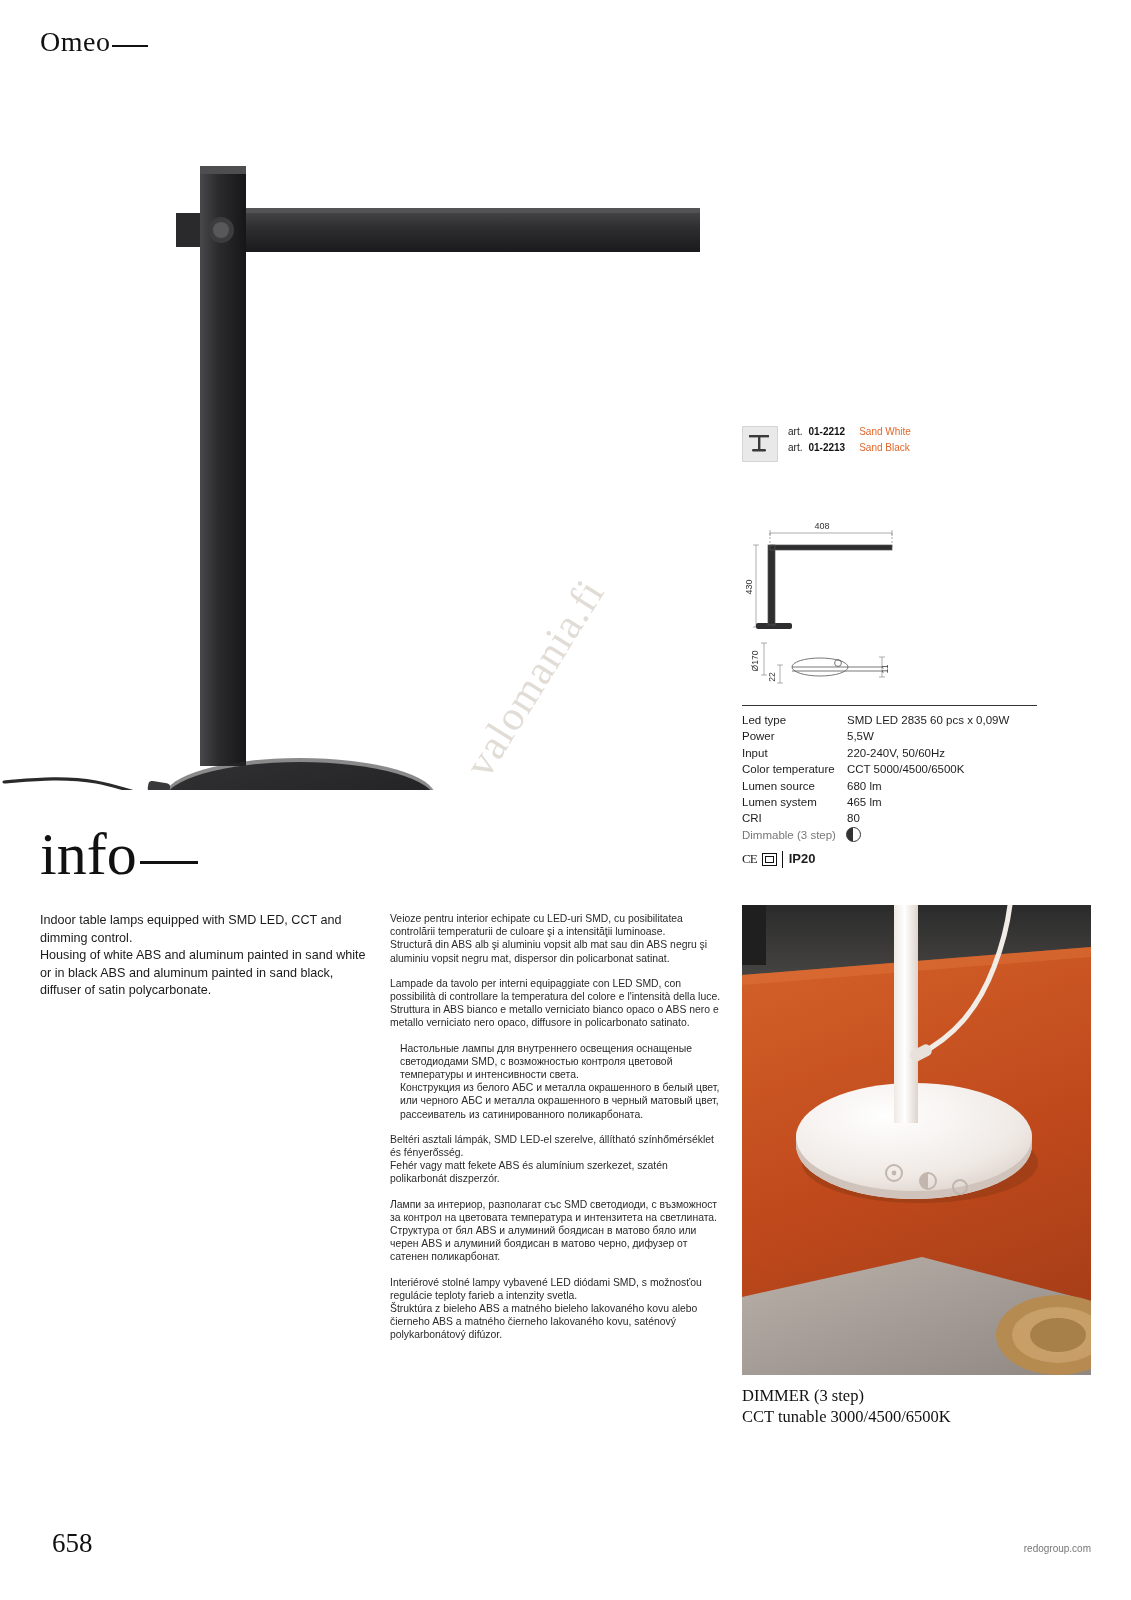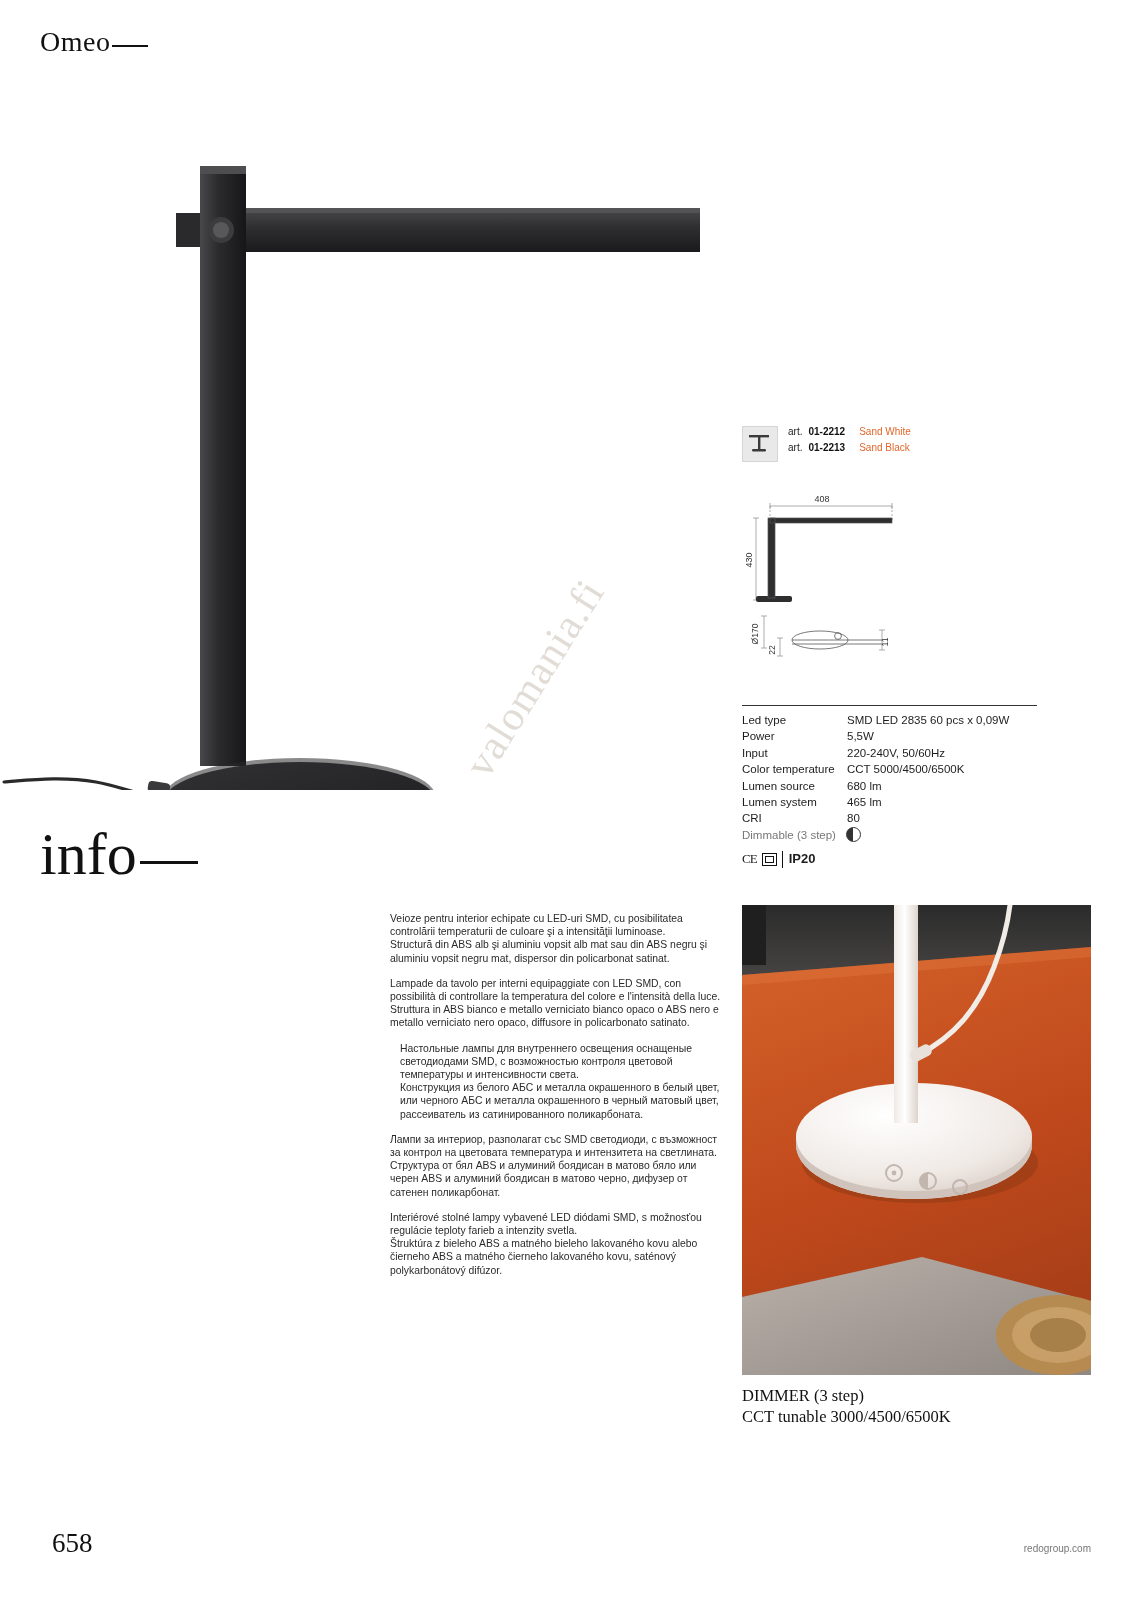--- a/index.html
+++ b/index.html
@@ -90,21 +90,21 @@
     white-space: nowrap;
   }
   .code-row .lbl { color: #222; }
   .code-row .art { font-weight: bold; color: #111; }
   .code-row .fin { color: #e2662a; margin-left: 8px; }
 
   
   .drawing {
     position: absolute;
     left: 742px;
-    top: 488px;
+    top: 515px;
     width: 300px;
     height: 190px;
   }
 
   
   .specs {
     position: absolute;
     left: 742px;
     top: 705px;
     width: 295px;
@@ -402,28 +402,32 @@
       <span class="cert-ce">CE</span>
       <span class="cert-fsq"></span>
       <span class="cert-ip">IP20</span>
     </div>
   </div>
 
   <div class="info-title">
     <span>info</span><span class="rule"></span>
   </div>
 
+  <div class="desc-en" style="white-space:pre-line;">Indoor table lamps equipped with SMD LED, CCT and dimming control.
+Housing of white ABS and aluminum painted in sand white or in black ABS and aluminum painted in sand black, diffuser of satin polycarbonate.</div>
 
   <div class="desc-col">
     <p style="white-space:pre-line;">Veioze pentru interior echipate cu LED-uri SMD, cu posibilitatea controlării temperaturii de culoare şi a intensităţii luminoase.
 Structură din ABS alb şi aluminiu vopsit alb mat sau din ABS negru şi aluminiu vopsit negru mat, dispersor din policarbonat satinat.</p>
     <p style="white-space:pre-line;">Lampade da tavolo per interni equipaggiate con LED SMD, con possibilità di controllare la temperatura del colore e l'intensità della luce.
 Struttura in ABS bianco e metallo verniciato bianco opaco o ABS nero e metallo verniciato nero opaco, diffusore in policarbonato satinato.</p>
     <p style="white-space:pre-line;margin-left:10px;">Настольные лампы для внутреннего освещения оснащеные светодиодами SMD, с возможностью контроля цветовой температуры и интенсивности света.
 Конструкция из белого АБС и металла окрашенного в белый цвет, или черного АБС и металла окрашенного в черный матовый цвет, рассеиватель из сатинированного поликарбоната.</p>
+    <p style="white-space:pre-line;">Beltéri asztali lámpák, SMD LED-el szerelve, állítható színhőmérséklet és fényerősség.
+Fehér vagy matt fekete ABS és alumínium szerkezet, szatén polikarbonát diszperzór.</p>
     <p style="white-space:pre-line;">Лампи за интериор, разполагат със SMD светодиоди, с възможност за контрол на цветовата температура и интензитета на светлината.
 Структура от бял ABS и алуминий боядисан в матово бяло или черен ABS и алуминий боядисан в матово черно, дифузер от сатенен поликарбонат.</p>
     <p style="white-space:pre-line;">Interiérové stolné lampy vybavené LED diódami SMD, s možnosťou regulácie teploty farieb a intenzity svetla.
 Štruktúra z bieleho ABS a matného bieleho lakovaného kovu alebo čierneho ABS a matného čierneho lakovaného kovu, saténový polykarbonátový difúzor.</p>
   </div>
 
   <div class="photo">
     <svg width="349" height="470" viewBox="0 0 349 470" xmlns="http://www.w3.org/2000/svg">
       <defs>
         <linearGradient id="deskG" x1="0" y1="0" x2="0.3" y2="1">

